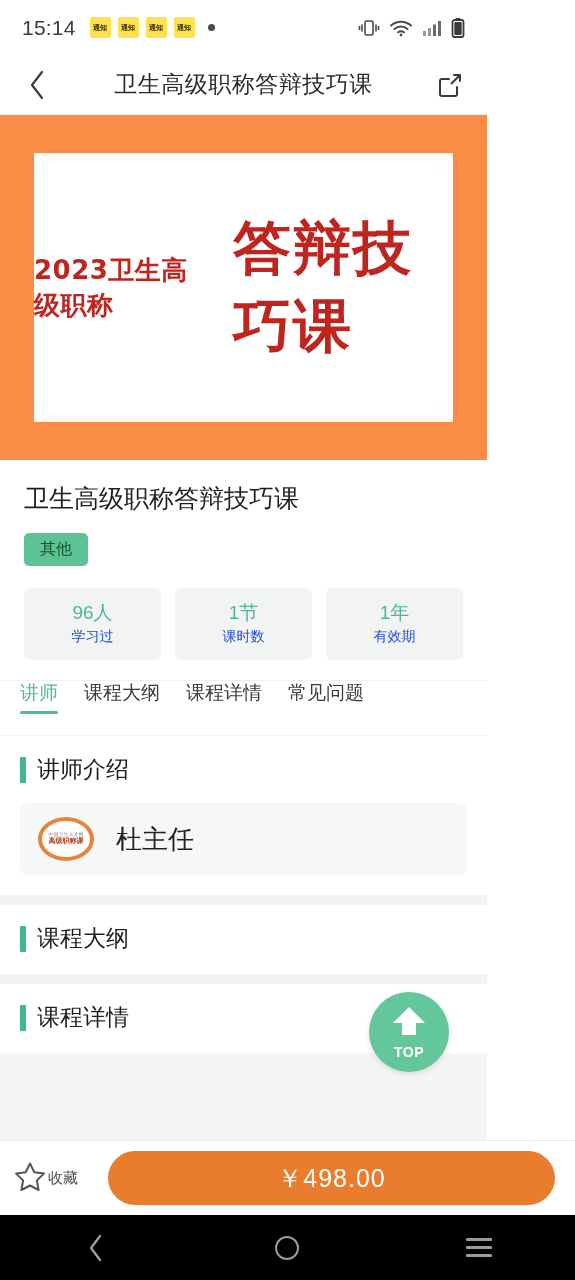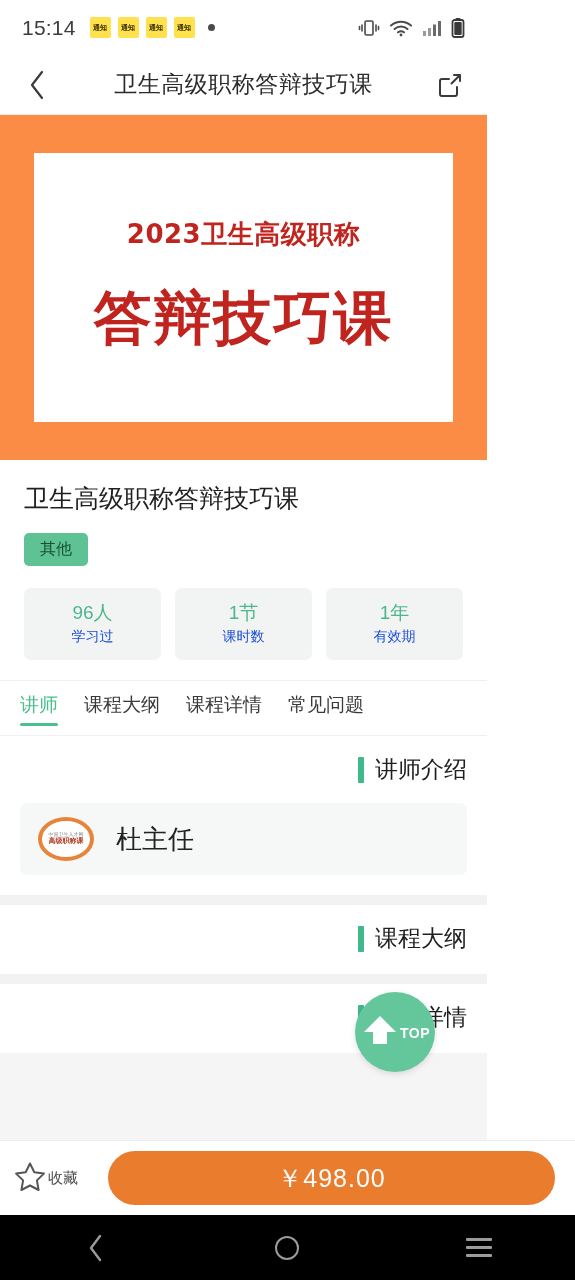--- a/index.html
+++ b/index.html
@@ -41,21 +41,21 @@
   .nav-share { width: 34px; height: 34px; display: flex; align-items: center; justify-content: center; }
 
   
   .banner {
     height: 345px; background: #fa8c46;
     display: flex; align-items: center; justify-content: center;
     padding: 38px 34px;
   }
   .banner-card {
     background: #ffffff; width: 100%; height: 100%;
-    display: flex; flex-direction: column; align-items: center; justify-content: center;
+    display: flex; flex-direction: row; align-items: center; justify-content: center;
     gap: 28px;
   }
   .banner-sub {
     font-size: 26px; font-weight: bold; color: #c0241f; letter-spacing: .5px;
     font-family: "DejaVu Sans", sans-serif;
   }
   .banner-main {
     font-size: 58px; font-weight: bold; color: #c0241f; letter-spacing: 2px;
     font-family: "DejaVu Sans", sans-serif;
   }
@@ -72,56 +72,56 @@
   .stat {
     flex: 1; background: #f2f4f3; border-radius: 7px;
     padding: 12px 0 14px; text-align: center;
   }
   .stat-value { font-size: 19px; color: #4eb68c; line-height: 1.35; }
   .stat-label { font-size: 14px; color: #1d4ed8; line-height: 1.35; margin-top: 2px; }
 
   
   .tabs {
     background: #ffffff; display: flex; align-items: flex-end;
-    padding: 4px 20px; height: 56px; border-top: 1px solid #efefef;
+    padding: 16px 20px; height: 56px; border-top: 1px solid #efefef;
     border-bottom: 1px solid #efefef; gap: 26px;
   }
   .tab { position: relative; font-size: 19px; color: #3a3a3a; padding-bottom: 13px; }
   .tab.active { color: #4cc08c; }
   .tab.active::after {
     content: ""; position: absolute; left: 0; right: 0; bottom: 5px;
     height: 3px; background: #4cc08c; border-radius: 2px;
   }
 
   
   .gap { height: 10px; background: #f2f2f2; }
   .section { background: #ffffff; padding: 18px 20px 20px; }
-  .sec-head { display: flex; align-items: center; gap: 11px; justify-content: flex-end; }
+  .sec-head { display: flex; align-items: center; gap: 11px; }
   .sec-bar { width: 6px; height: 26px; background: #3fb98b; border-radius: 1px; }
   .sec-title { font-size: 23px; color: #1f1f1f; }
   .teacher-card {
     margin-top: 18px; background: #f6f7f7; border-radius: 7px;
     display: flex; align-items: center; padding: 14px 18px; gap: 22px;
   }
   .avatar {
     width: 56px; height: 44px; border-radius: 50%;
     background: #ffffff; border: 4px solid #e8833a;
     display: flex; flex-direction: column; align-items: center; justify-content: center;
     overflow: hidden;
   }
   .avatar-l1 { font-size: 5px; color: #8a8a8a; line-height: 1; }
   .avatar-l2 { font-size: 7px; color: #b03a1f; font-weight: bold; line-height: 1.2; }
   .teacher-name { font-size: 26px; color: #222222; }
 
   
   .topbtn {
-    position: absolute; right: 52px; top: 992px;
+    position: absolute; right: 38px; top: 992px;
     width: 80px; height: 80px; border-radius: 50%;
     background: #64c79c;
-    display: flex; flex-direction: row; align-items: center; justify-content: center;
+    display: flex; flex-direction: column; align-items: center; justify-content: center;
     box-shadow: 0 2px 6px rgba(0,0,0,.12);
   }
   .topbtn-label {
     font-size: 14px; font-weight: bold; color: #ffffff; letter-spacing: .5px; margin-top: 2px;
   }
 
   
   .bottombar {
     position: absolute; left: 0; bottom: 65px; width: 575px; height: 75px;
     background: #ffffff; border-top: 1px solid #ececec;

